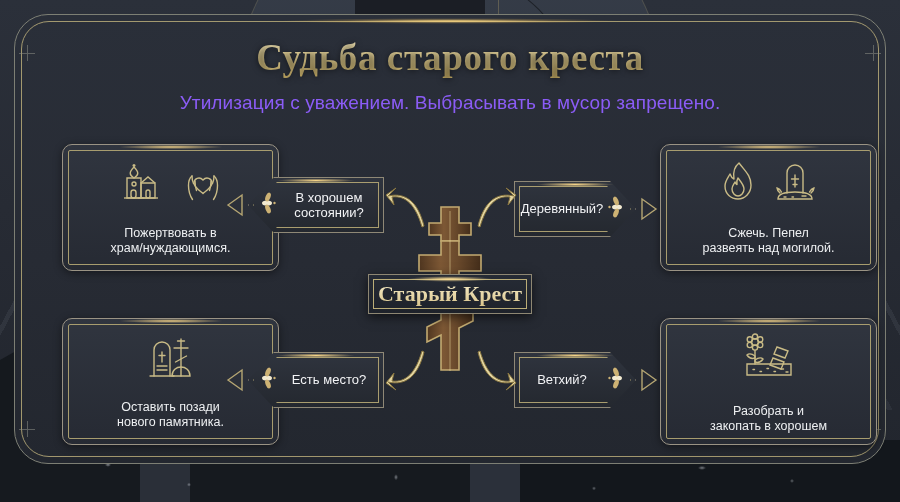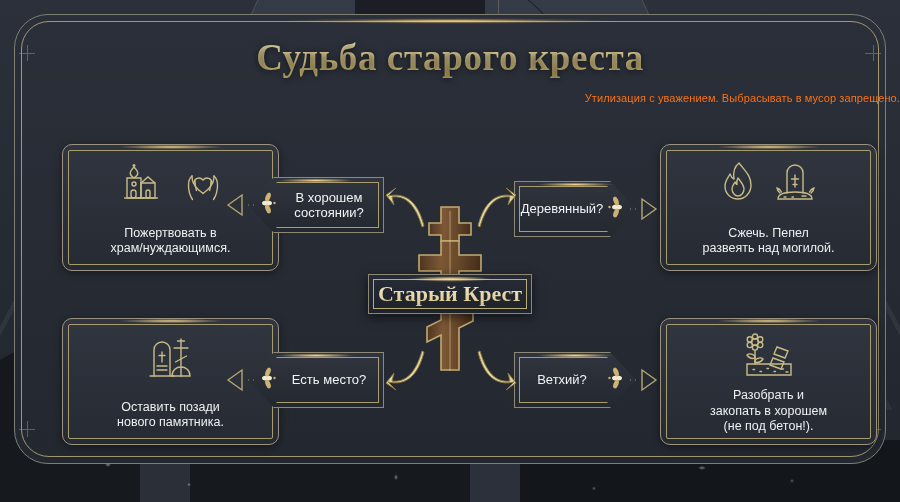--- a/index.html
+++ b/index.html
@@ -96,22 +96,22 @@
   
   #title{
     position:absolute; left:0; right:0; top:36px; text-align:center;
     font-family:"Liberation Serif", serif; font-size:37px; font-weight:700;
     letter-spacing:.6px;
     background:linear-gradient(180deg,#f6ecc4 0%,#e6d49a 40%,#c7ad63 100%);
     -webkit-background-clip:text; background-clip:text; color:transparent;
     text-shadow:0 1px 6px rgba(0,0,0,.55);
   }
   #subtitle{
-    position:absolute; left:0; right:0; top:92px; text-align:right;
-    font-size:11px; color:#f97316; letter-spacing:.1px;
+    position:absolute; left:0; right:0; top:92px; text-align:center;
+    font-size:19px; color:#8b5cf6; letter-spacing:.1px;
   }
 
   
   .obox{
     position:absolute; width:217px; height:127px;
     border:1px solid #9a9384; border-radius:10px;
     background:linear-gradient(180deg,#30353f,#262a33);
     box-shadow:0 2px 8px rgba(0,0,0,.45);
   }
   .obox .bdr{
@@ -334,21 +334,20 @@
         <g>
           <path d="M44 14 l11 4 l-3 7 l-11 -4z"></path>
           <path d="M40 25 l11 4 l-3 7 l-11 -4z"></path>
         </g>
       </svg>
     </span>
   </div>
   <div class="cap">
     <div>Разобрать и</div>
     <div>закопать в хорошем</div>
-    <div>(не под бетон!).</div>
   </div>
 </div>
 
 <div class="dec left" id="dec-tl">
   <div class="bdr"></div>
   <div class="glow"></div>
   <span class="leaf">
     <svg width="22" height="26" viewBox="0 0 22 26" fill="#d8c display" stroke="none">
       <ellipse cx="11" cy="13" rx="5" ry="2.6" fill="#f2ead1"></ellipse>
       <ellipse cx="12" cy="7" rx="2.4" ry="4.6" fill="#cdb274" transform="rotate(22 12 7)"></ellipse>

